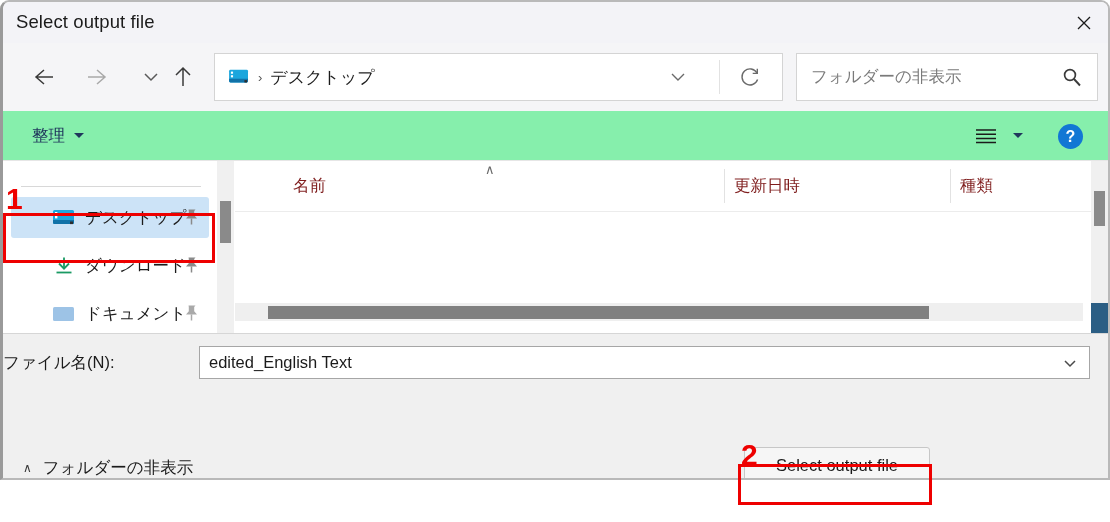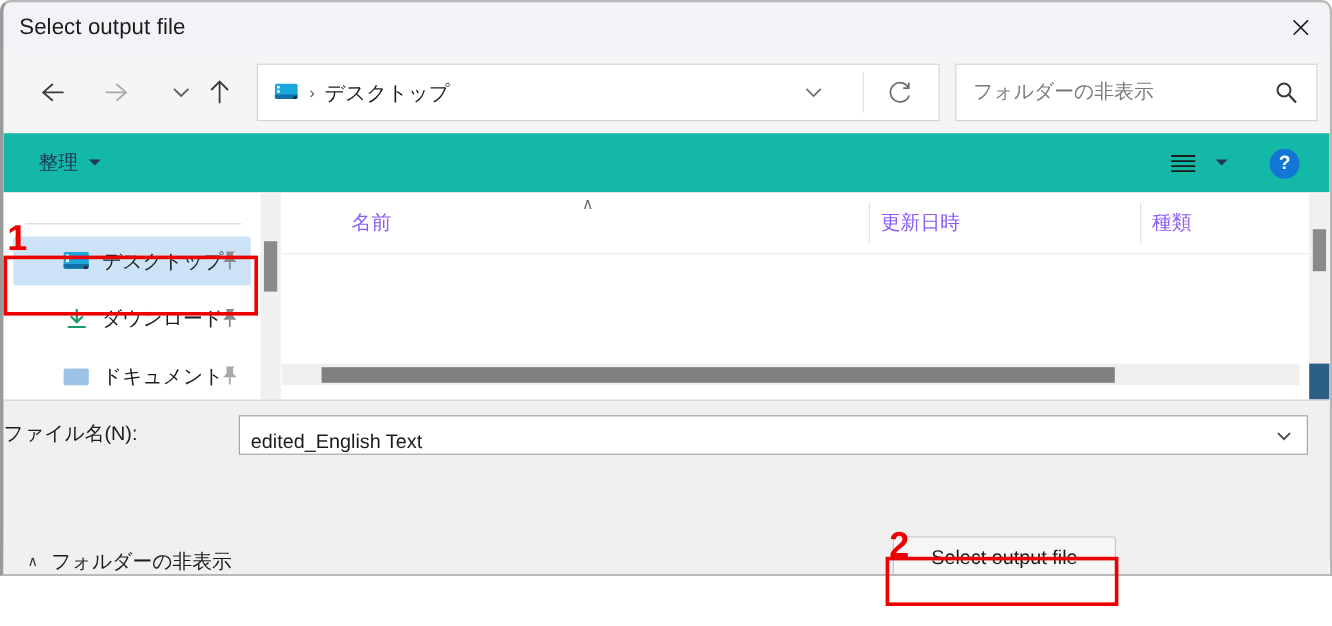--- a/index.html
+++ b/index.html
@@ -155,21 +155,21 @@
     position: absolute;
     right: 14px;
     top: 0; bottom: 0;
     display: flex;
     align-items: center;
   }
 
   
   #commandbar {
     height: 49px;
-    background: #14b8a6;
+    background: #86efac;
     position: relative;
   }
   .cmd-item {
     position: absolute;
     top: 0;
     height: 49px;
     display: flex;
     align-items: center;
     font-size: 16.5px;
     color: #20375c;
@@ -302,21 +302,21 @@
     height: 50px;
     border-bottom: 1px solid #ececec;
   }
   .col-header {
     position: absolute;
     top: 0;
     height: 50px;
     display: flex;
     align-items: center;
     font-size: 16.5px;
-    color: #8b5cf6;
+    color: #7f1d1d;
   }
   #col-name { left: 58px; }
   #col-date { left: 499px; }
   #col-type { left: 725px; font-family: Liberation Serif, serif; }
   .col-sep {
     position: absolute;
     top: 8px;
     height: 34px;
     width: 1px;
     background: #e2e2e2;
@@ -399,21 +399,21 @@
   }
   .form-field {
     position: absolute;
     left: 196px;
     right: 18px;
     height: 33px;
     box-sizing: border-box;
     background: #ffffff;
     border: 1px solid #a6a6a6;
     display: flex;
-    align-items: flex-end;
+    align-items: center;
   }
   .form-field.readonly {
     background: #f3f3f3;
     border: 1px solid #bdbdbd;
   }
   .form-value {
     margin-left: 9px;
     font-size: 16.5px;
     color: #1b1b1b;
   }

